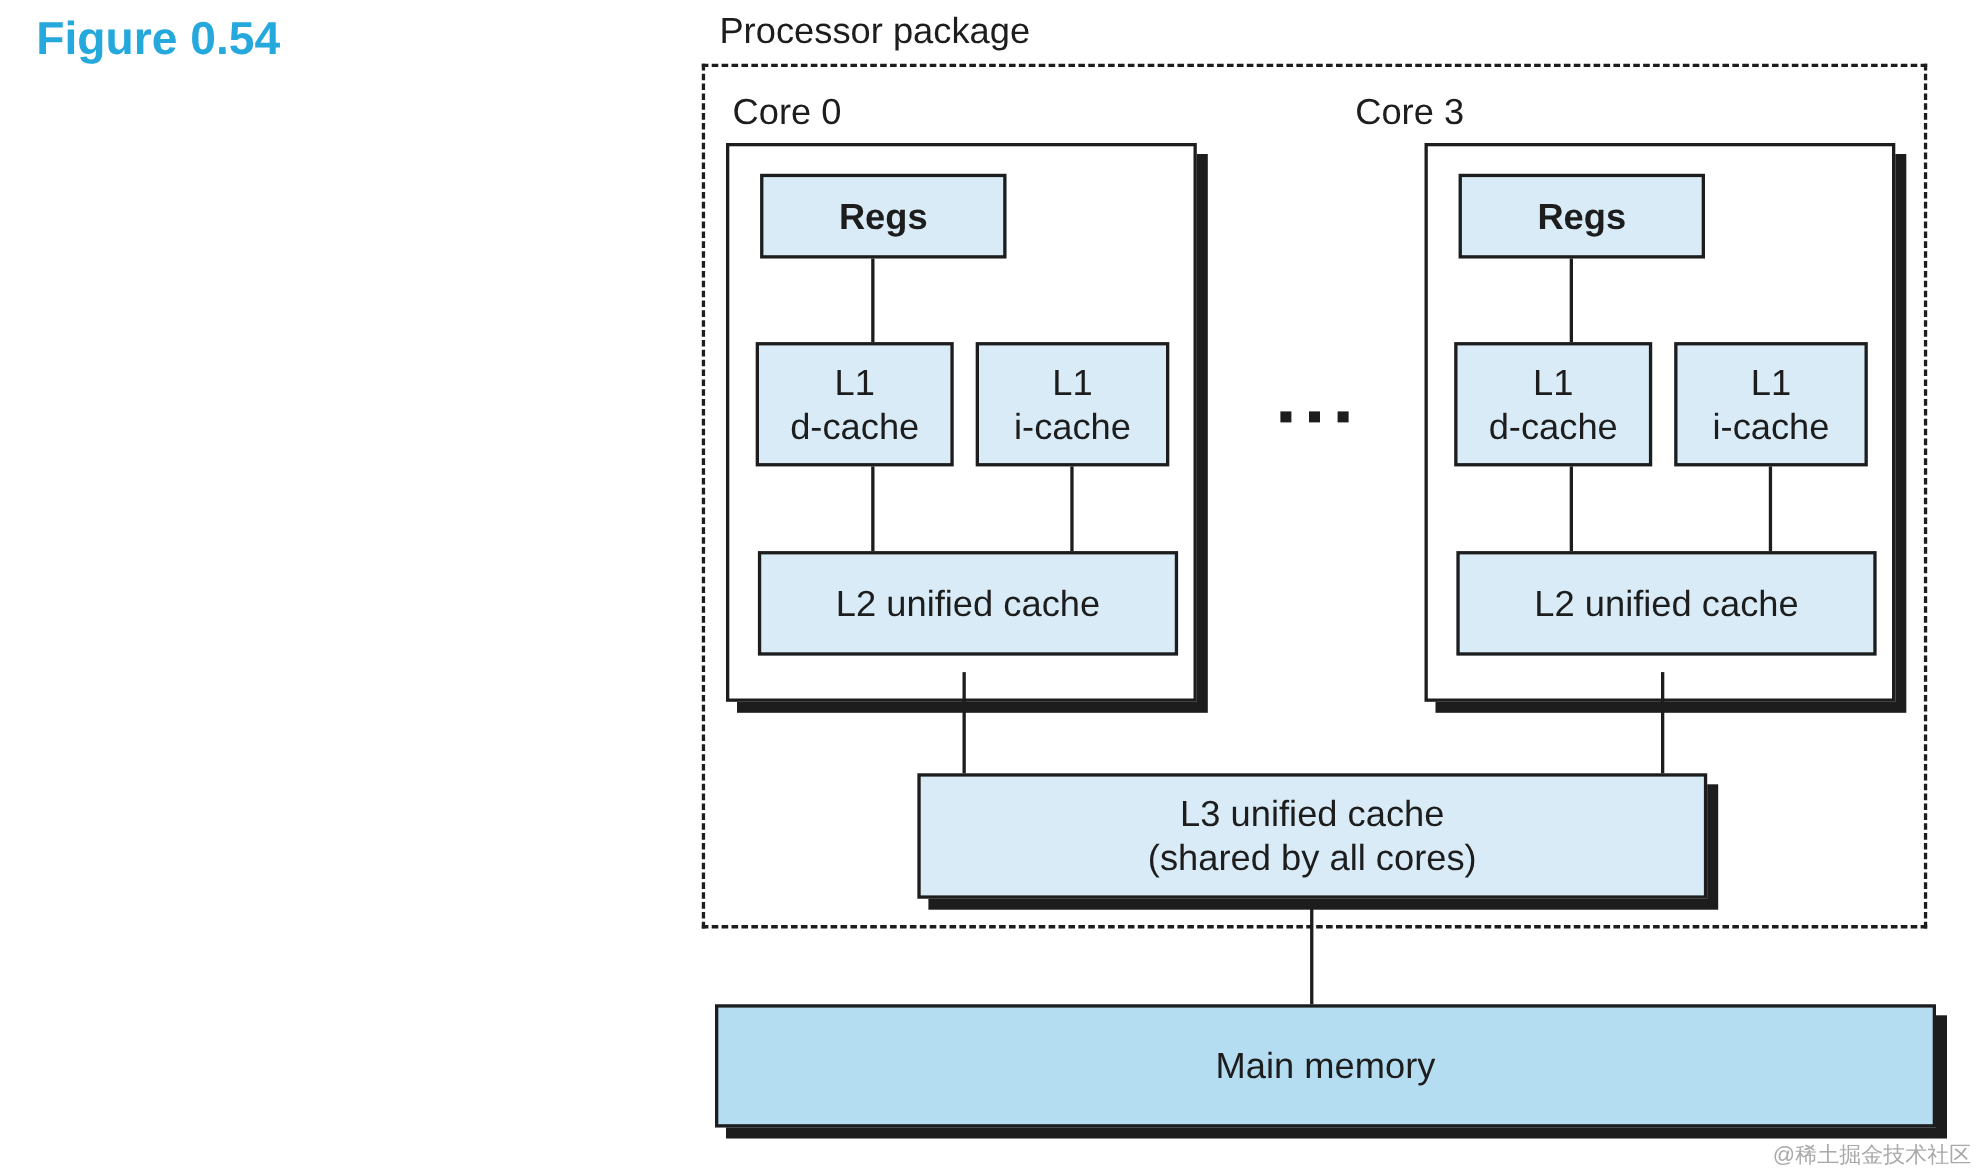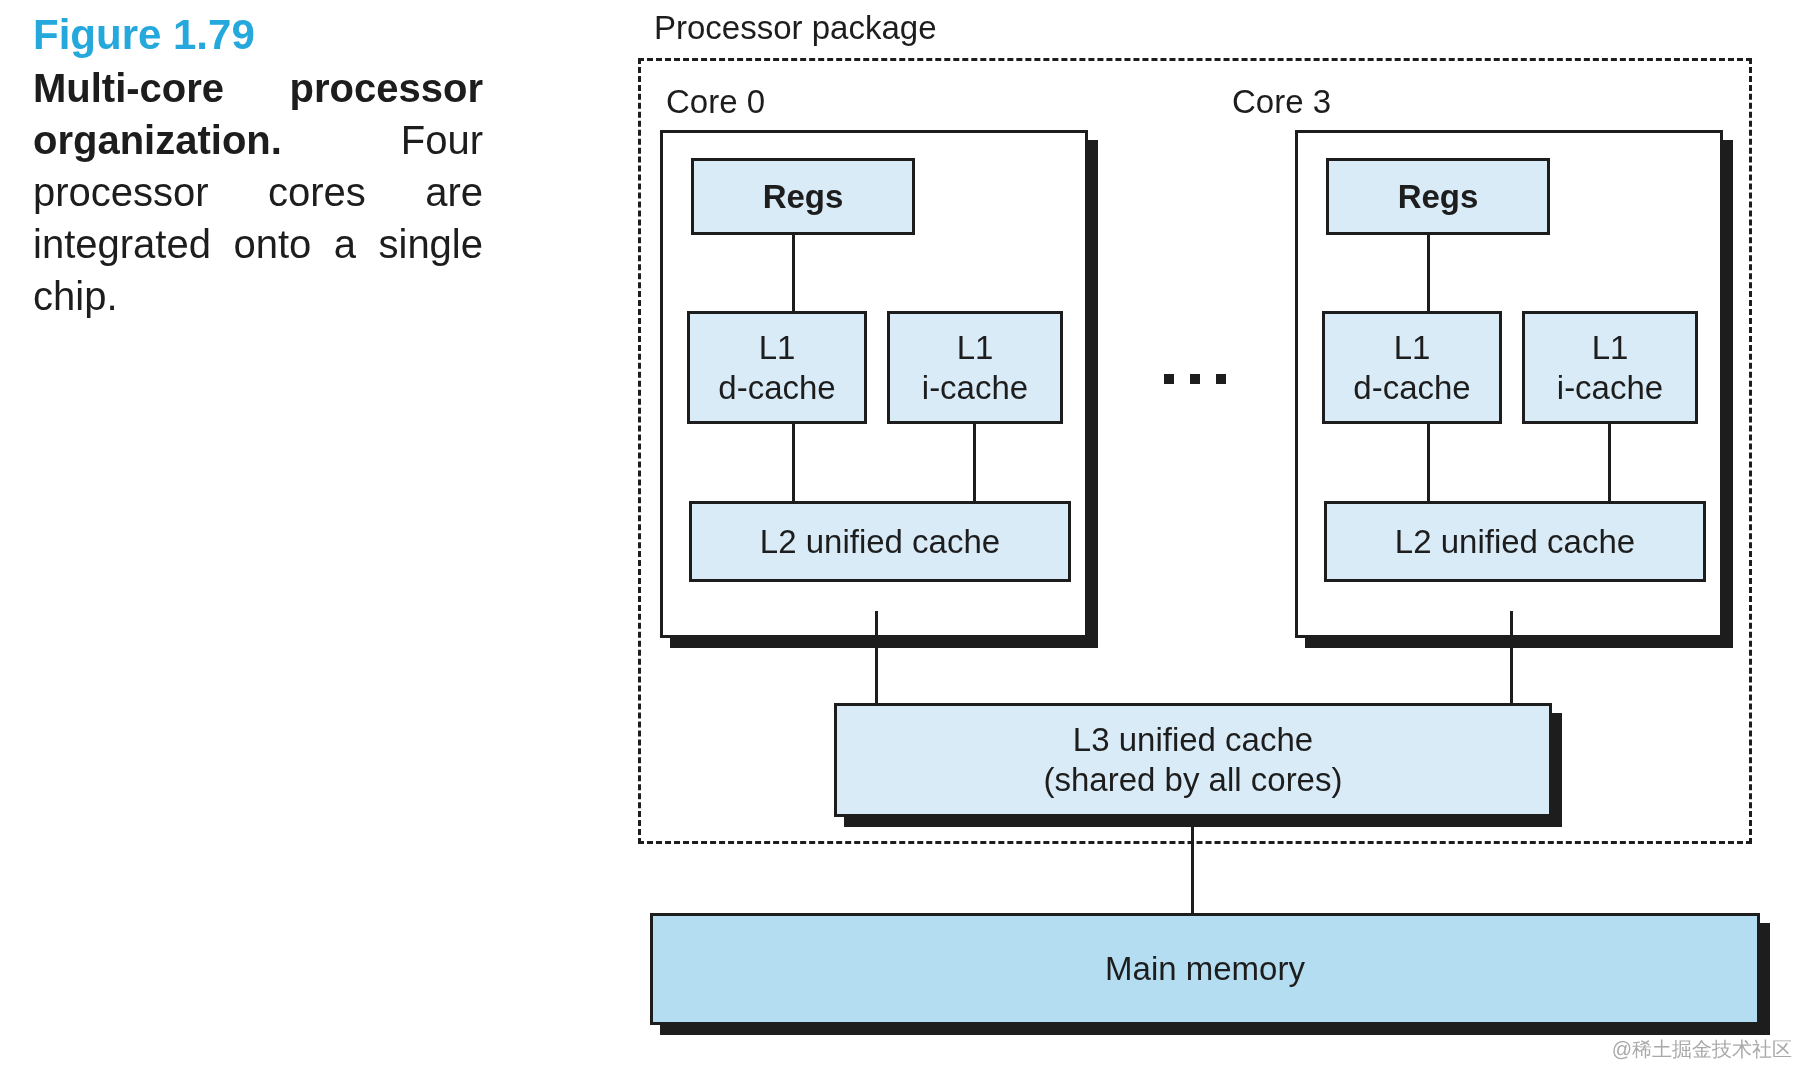--- a/index.html
+++ b/index.html
@@ -30,21 +30,21 @@
   .core{position:absolute;top:130px;width:428px;height:508px;background:#ffffff;
     border:3px solid var(--ink);box-sizing:border-box;box-shadow:10px 10px 0 0 var(--ink);}
   .core0{left:660px;} .core3{left:1295px;}
   
   .blue-box{position:absolute;background:var(--box-fill);border:3px solid var(--ink);
     box-sizing:border-box;display:flex;flex-direction:column;align-items:center;
     justify-content:center;text-align:center;font-size:33px;line-height:40px;color:var(--ink);}
   .regs{left:28px;top:25px;width:224px;height:77px;font-weight:bold;}
   .l1d{left:24px;top:178px;width:180px;height:113px;}
   .l1i{left:224px;top:178px;width:176px;height:113px;}
-  .l2{left:26px;top:368px;width:382px;height:81px;}
+  .l2{left:26px;top:368px;width:382px;height:95px;}
   .l3{left:834px;top:703px;width:718px;height:114px;box-shadow:10px 10px 0 0 var(--ink);}
   .mm{left:638px;top:913px;width:1110px;height:112px;background:var(--mm-fill);
     box-shadow:10px 10px 0 0 var(--ink);margin-left:12px;}
   
   .vline{position:absolute;width:3px;background:var(--ink);}
   .c-regs-l1d{left:129px;top:101px;height:79px;}
   .c-l1d-l2{left:129px;top:289px;height:81px;}
   .c-l1i-l2{left:310px;top:289px;height:81px;}
   .c-l2-l3-a{left:875px;top:611px;height:94px;}
   .c-l2-l3-b{left:1510px;top:611px;height:94px;}
@@ -53,22 +53,21 @@
   .dots{position:absolute;left:1164px;top:374px;display:flex;gap:16px;}
   .dots i{display:block;width:10px;height:10px;background:var(--ink);}
   
   .watermark{position:absolute;right:10px;top:1036px;font-size:20px;color:var(--wm);}
 </style>
 </head>
 <body>
 
 <div class="canvas">
 
-  <div class="fig-label">Figure 1.79</div>
-  <p class="caption-body"><b>Multi-core processor organization.</b> <span>Four processor cores are integrated onto a single chip.</span></p>
+  <div class="fig-label">Figure 0.54</div>
 
   <div class="pkg-label">Processor package</div>
   <div class="pkg-box"></div>
 
   <div class="core-label lbl0">Core 0</div>
   <div class="core-label lbl3">Core 3</div>
 
   <div class="core core0">
     <div class="vline c-regs-l1d"></div>
     <div class="vline c-l1d-l2"></div>

